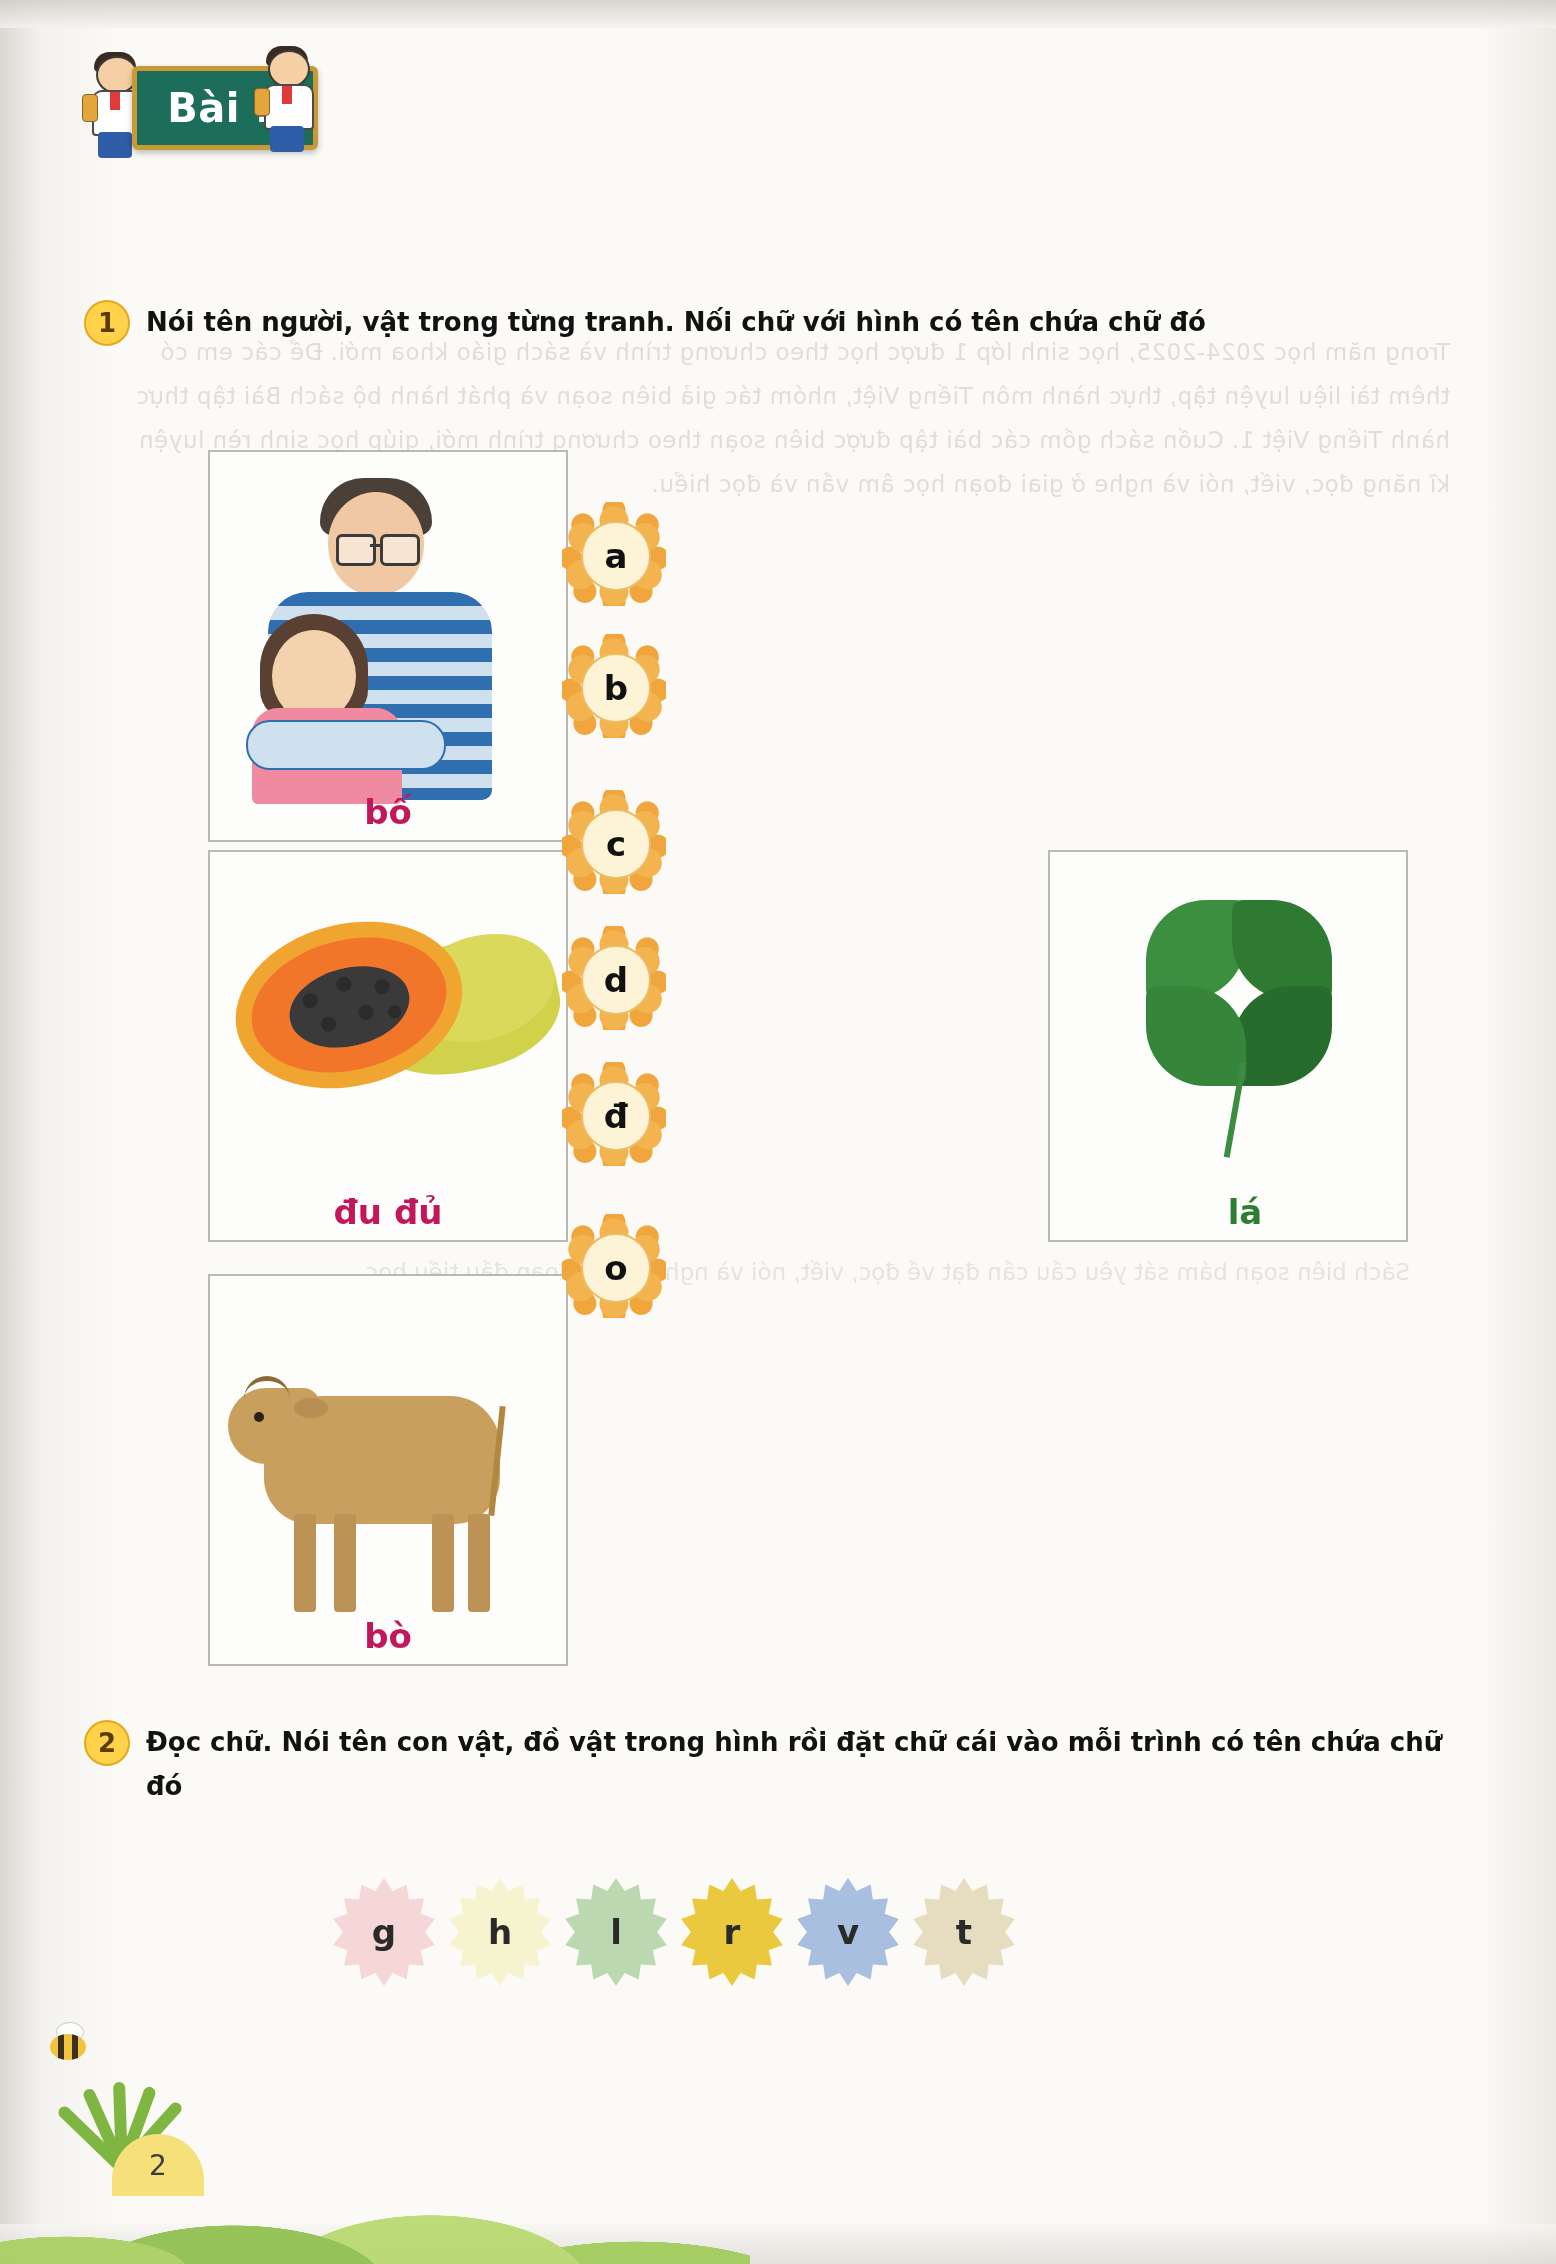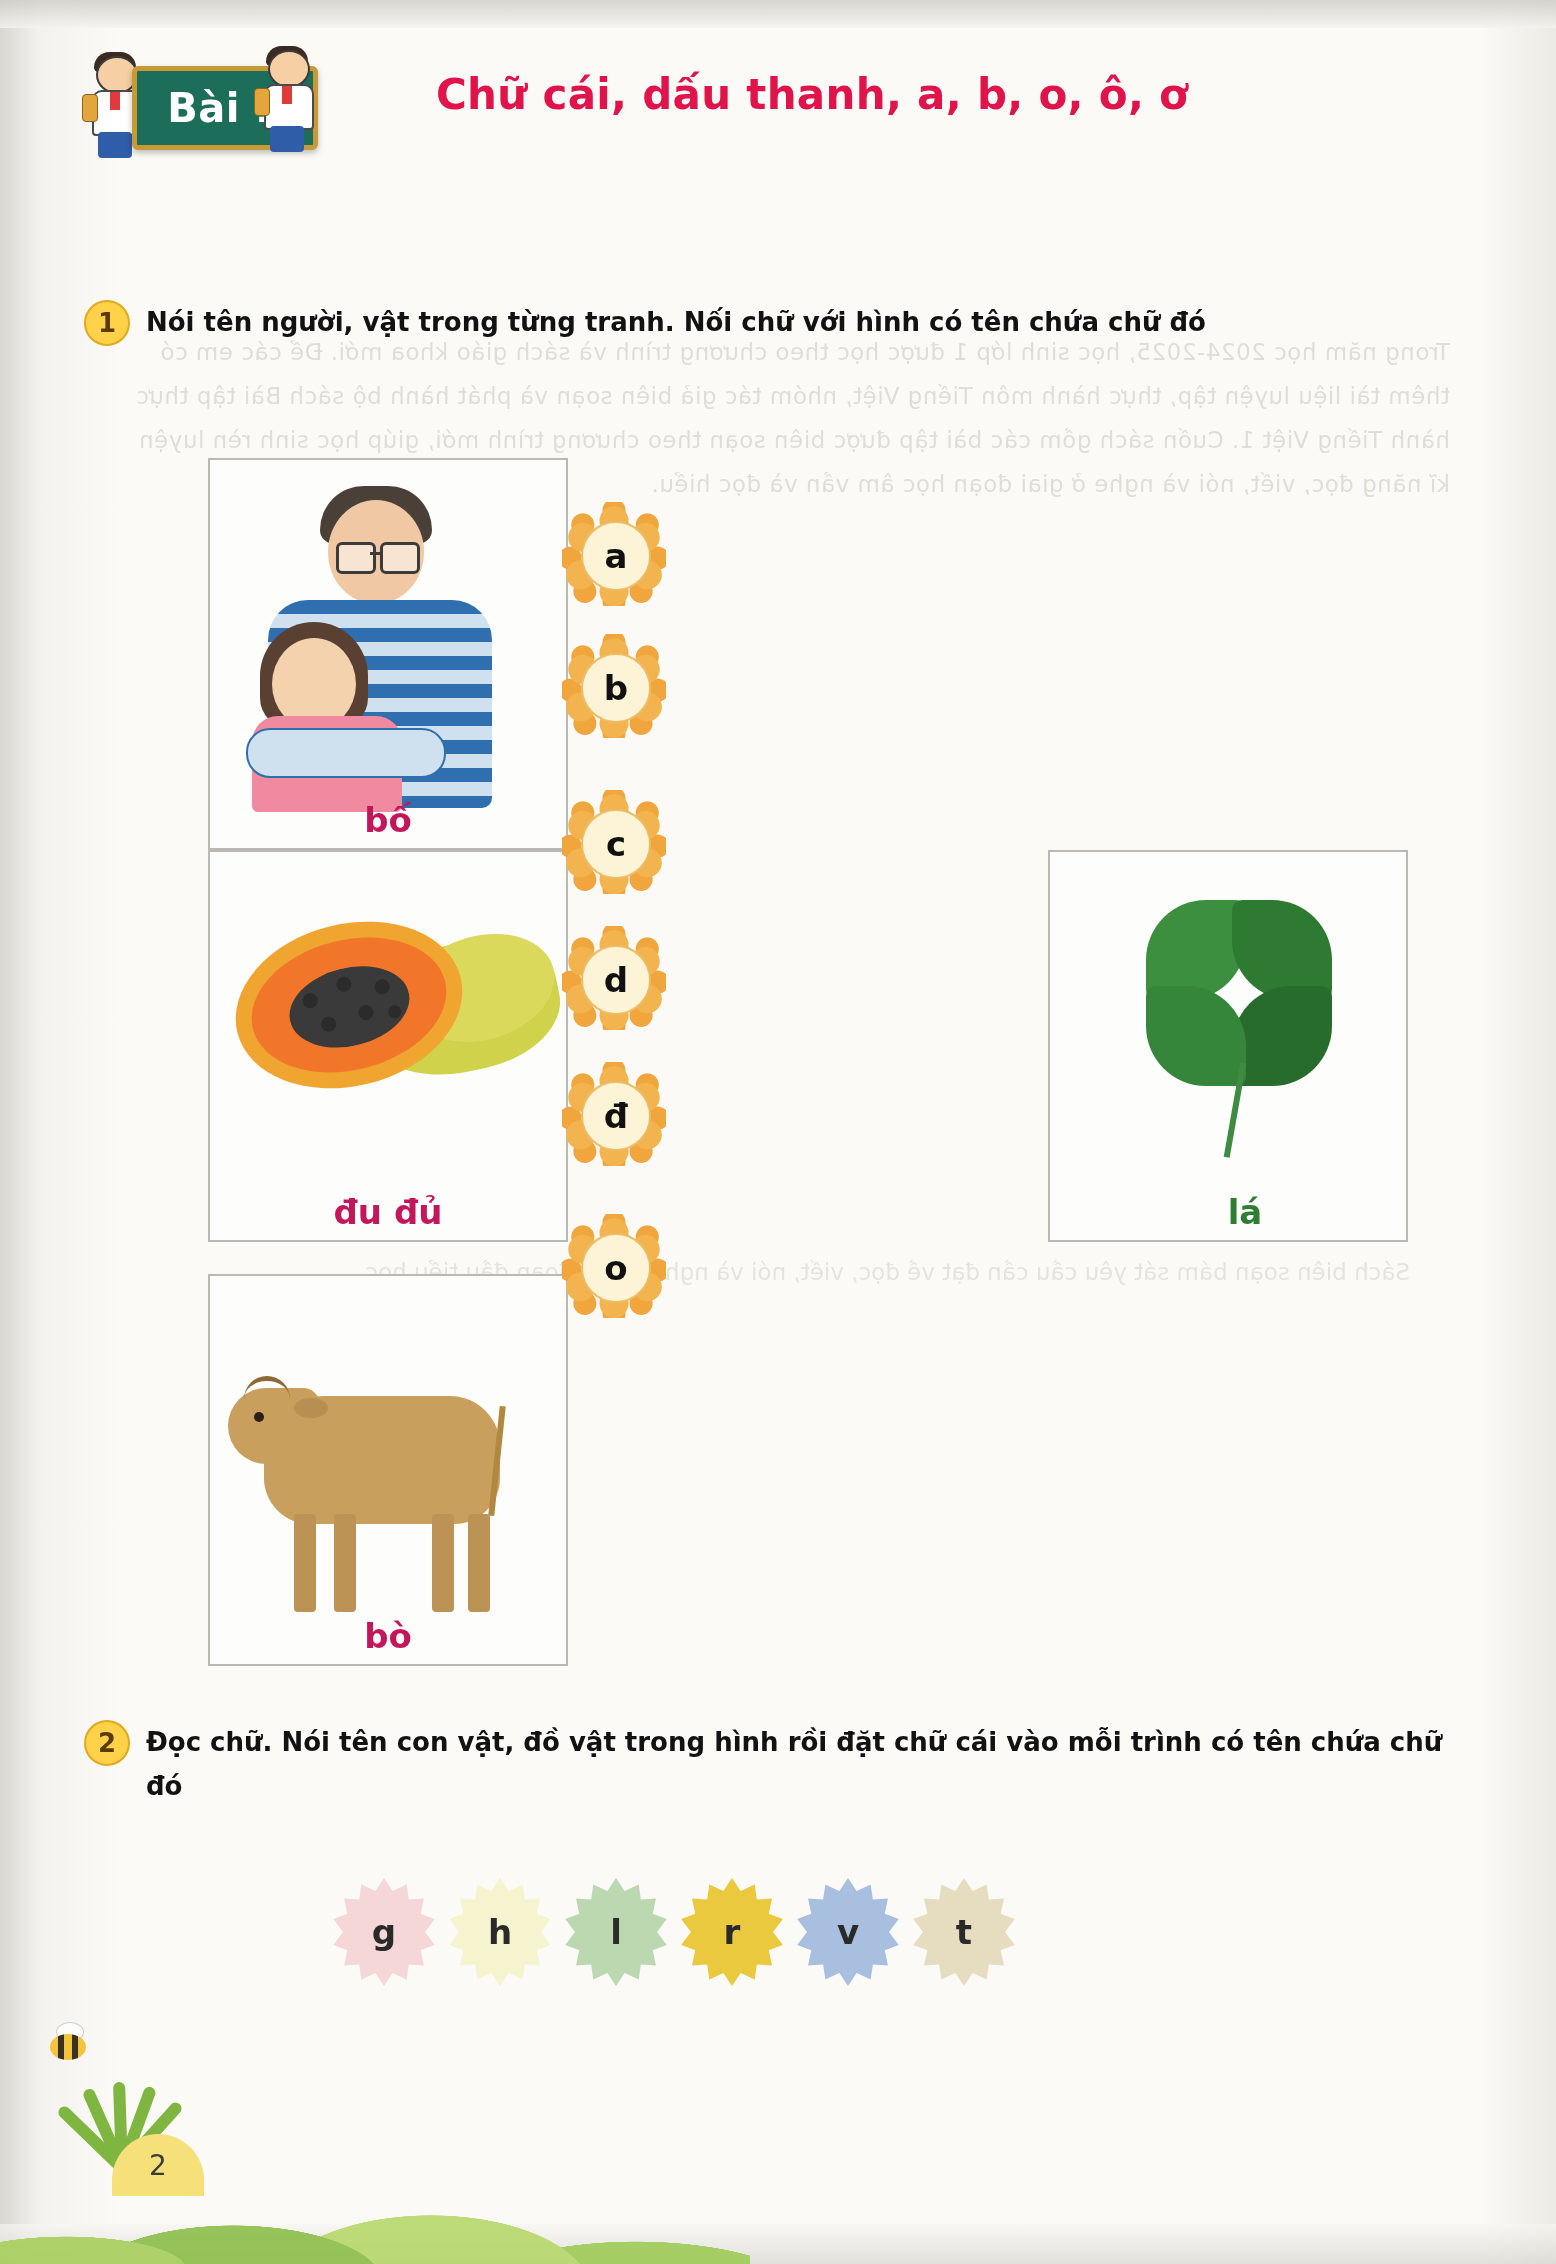--- a/index.html
+++ b/index.html
@@ -169,21 +169,21 @@
     height: 1188px;
   }
   .cellbox {
     position: absolute;
     border: 2px solid #b9b8b3;
     background: #fdfdfb;
     overflow: hidden;
   }
   .col-left { left: 0px; width: 356px; }
   .col-right { left: 840px; width: 356px; }
-  .row1 { top: 0px; height: 388px; margin-top: 8px; }
+  .row1 { top: 0px; height: 388px; }
   .row2 { top: 400px; height: 388px; }
   .row3 { top: 824px; height: 388px; }
 
   .word {
     position: absolute;
     bottom: 8px;
     width: 100%;
     text-align: center;
     font-size: 34px;
     font-weight: bold;
@@ -382,21 +382,20 @@
       <span>Bài 1</span>
     </div>
     <div class="kid right">
       <div class="hair"></div>
         <div class="head"></div>
         <div class="body"></div>
       <div class="tie"></div>
         <div class="legs"></div>
         <div class="bag"></div>
     </div>
-    <div class="lesson-title">Chữ cái, dấu thanh, a, b, o, ô, ơ</div>
   </div>
 
   <div class="task" id="task1">
     <div class="task-num">1</div>
     <div class="task-text">Nói tên người, vật trong từng tranh. Nối chữ với hình có tên chứa chữ đó</div>
   </div>
 
   <div class="grid">
 
     <div class="cellbox col-left row1">

